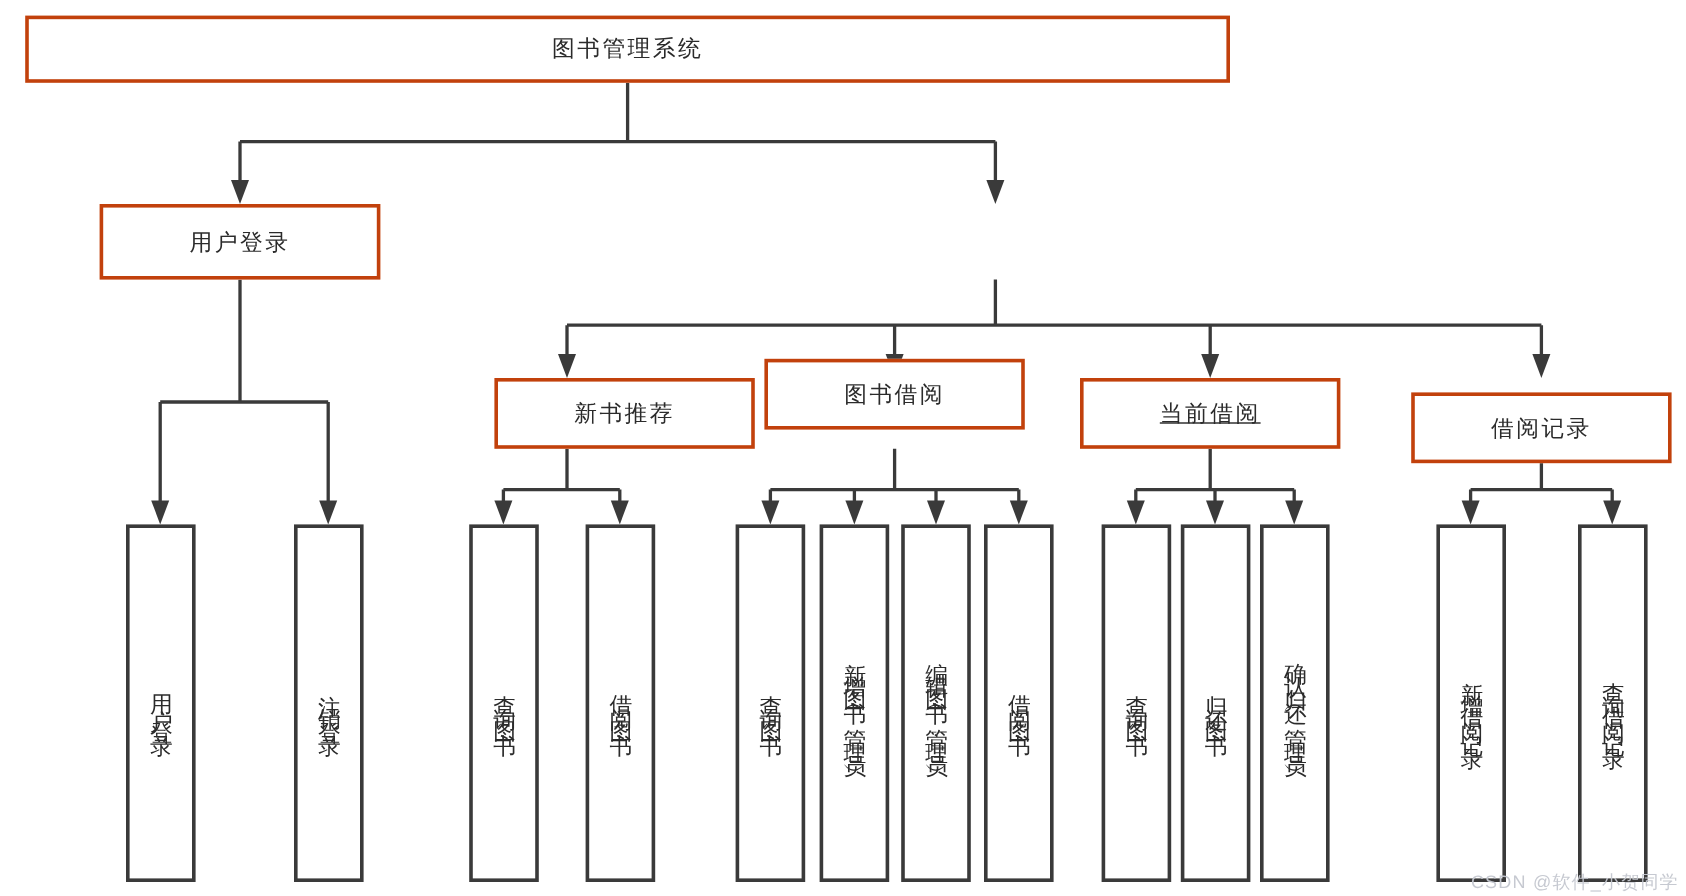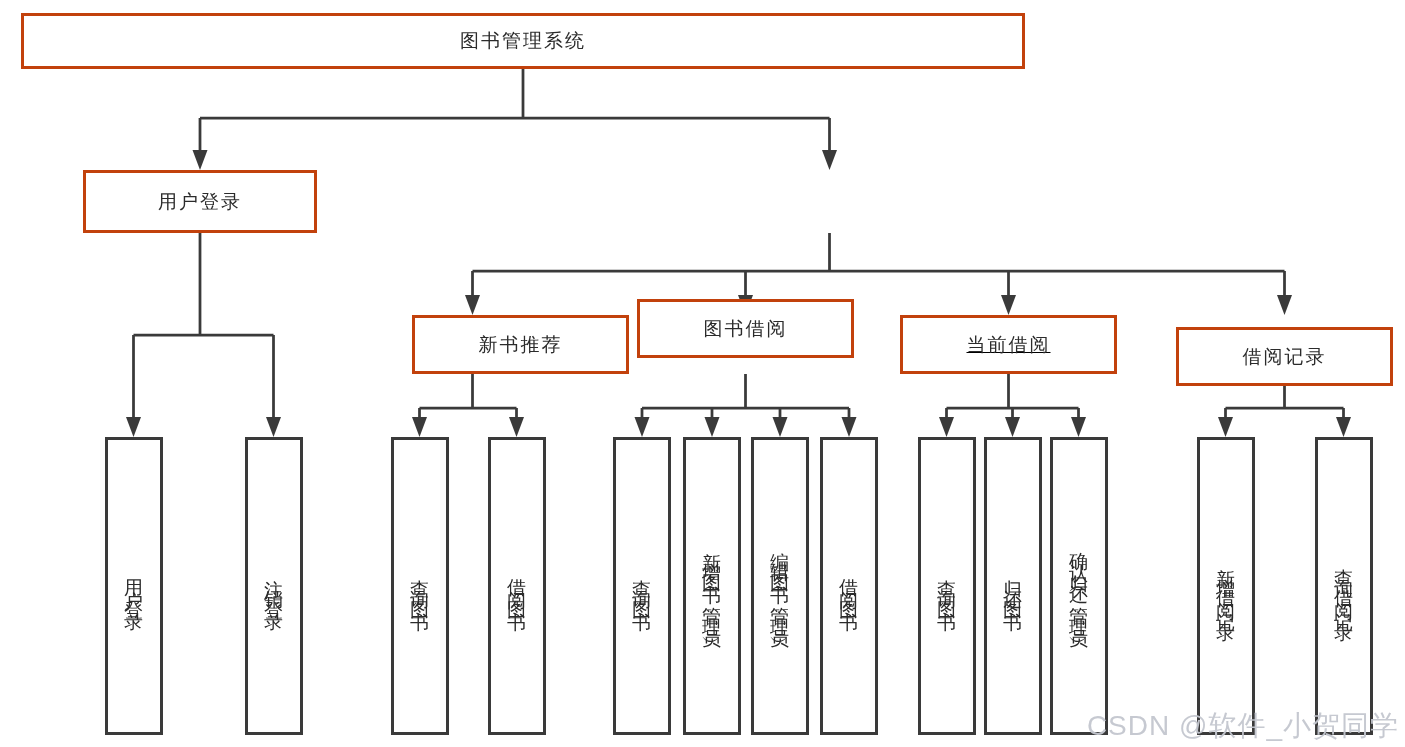--- a/index.html
+++ b/index.html
@@ -48,21 +48,21 @@
     writing-mode: vertical-rl;
     font-size: 19px;
     color: #2b2b2b;
     letter-spacing: 11px;
     line-height: 1;
   }
   .watermark {
     position: absolute;
     right: 6px;
     bottom: 2px;
-    font-size: 28px;
+    font-size: 15px;
     color: #c4c7cf;
     letter-spacing: 1px;
     opacity: 0.95;
     white-space: nowrap;
     z-index: 5;
   }
 </style>
 </head>
 <body>
 

